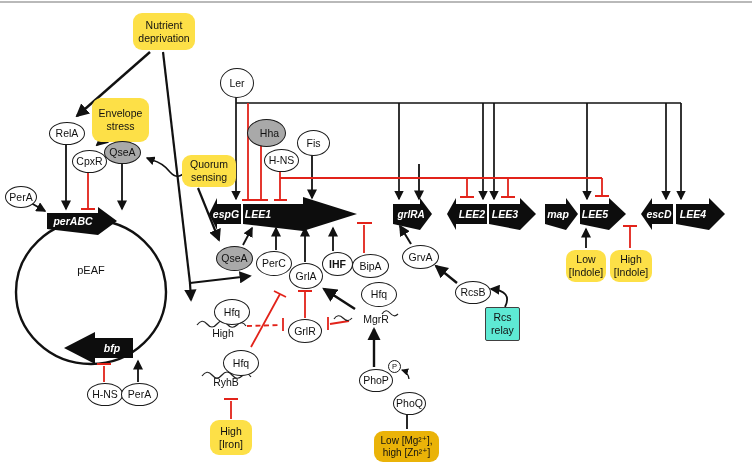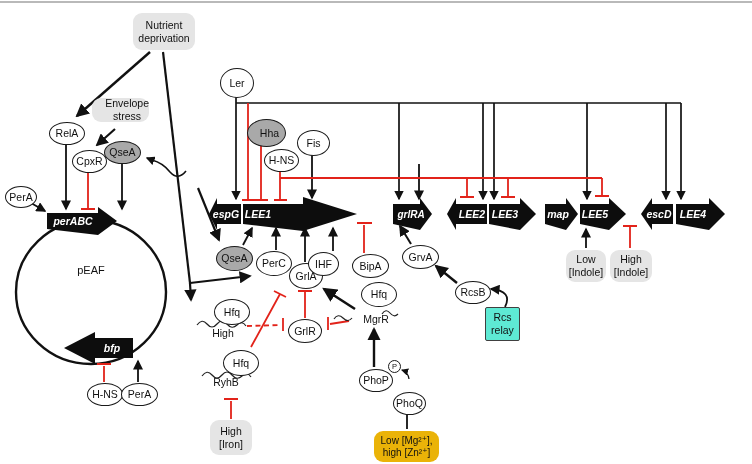--- a/index.html
+++ b/index.html
@@ -13,21 +13,21 @@
     position:absolute;z-index:3;display:flex;align-items:center;justify-content:center;
     background:#ffffff;border:1.4px solid #1a1a1a;border-radius:50%;
     font-size:10.5px;color:#111;line-height:1;white-space:nowrap;
   }
   .node.gray{background:#a9a9a9;}
   .envbox{
     position:absolute;z-index:3;display:flex;align-items:center;justify-content:center;
     background:#b7badducc;border-radius:9px;text-align:center;
     font-size:10.5px;color:#111;line-height:1.2;white-space:pre-line;
   }
-  .lav{background:#e5e5e5;}
+  .lav{background:#fde047;}
   .graybox{background:#eab308;}
   .sq{border:1.8px solid #404040;border-radius:2px;background:#5eead4;}
   .freelabel{
     position:absolute;z-index:3;font-size:10.5px;color:#111;text-align:center;line-height:1;
   }
   .pcircle{
     position:absolute;z-index:4;width:11px;height:11px;border-radius:50%;
     border:1.2px solid #1a1a1a;background:#fff;display:flex;align-items:center;justify-content:center;
     font-size:7.5px;color:#111;
   }
@@ -135,22 +135,24 @@
       <text x="595" y="218">LEE5</text>
       <text x="659" y="218">escD</text>
       <text x="693" y="218">LEE4</text>
       <text x="73" y="225">perABC</text>
       <text x="112" y="352">bfp</text>
     </g>
   </svg>
 
   <div class="envbox lav" style="left:133px;top:13px;width:62px;height:37px;"><span>Nutrient
 deprivation</span></div>
-  <div class="envbox lav" style="left:92px;top:98px;width:57px;height:24px;justify-content:flex-end;"><span>Envelope
+  <div class="envbox lav" style="left:92px;top:98px;width:57px;height:44px;"><span>Envelope
 stress</span></div>
+  <div class="envbox lav" style="left:182px;top:155px;width:54px;height:32px;"><span>Quorum
+sensing</span></div>
   <div class="envbox lav" style="left:566px;top:250px;width:40px;height:32px;align-items:center;"><span>Low
 [Indole]</span></div>
   <div class="envbox lav" style="left:610px;top:250px;width:42px;height:32px;"><span>High
 [Indole]</span></div>
   <div class="envbox lav" style="left:210px;top:420px;width:42px;height:35px;"><span>High
 [Iron]</span></div>
   <div class="envbox sq" style="left:485px;top:307px;width:33px;height:32px;"><span>Rcs
 relay</span></div>
   <div class="envbox graybox" style="left:374px;top:431px;width:65px;height:31px;font-size:10px;"><span>Low [Mg²⁺],
 high [Zn²⁺]</span></div>
@@ -181,21 +183,21 @@
     </div>
   <div class="node gray" style="left:216px;top:246px;width:35px;height:23px;">
       <span>QseA</span>
     </div>
   <div class="node" style="left:256px;top:251px;width:34px;height:23px;">
       <span>PerC</span>
     </div>
   <div class="node" style="left:289px;top:263px;width:32px;height:24px;">
       <span>GrlA</span>
     </div>
-  <div class="node" style="left:308px;top:252px;width:29px;height:22px;">
+  <div class="node" style="left:322px;top:252px;width:29px;height:22px;font-weight:bold;">
       <span>IHF</span>
     </div>
   <div class="node" style="left:352px;top:254px;width:35px;height:22px;">
       <span>BipA</span>
     </div>
   <div class="node" style="left:402px;top:245px;width:35px;height:22px;">
       <span>GrvA</span>
     </div>
   <div class="node" style="left:455px;top:281px;width:34px;height:21px;">
       <span>RcsB</span>

